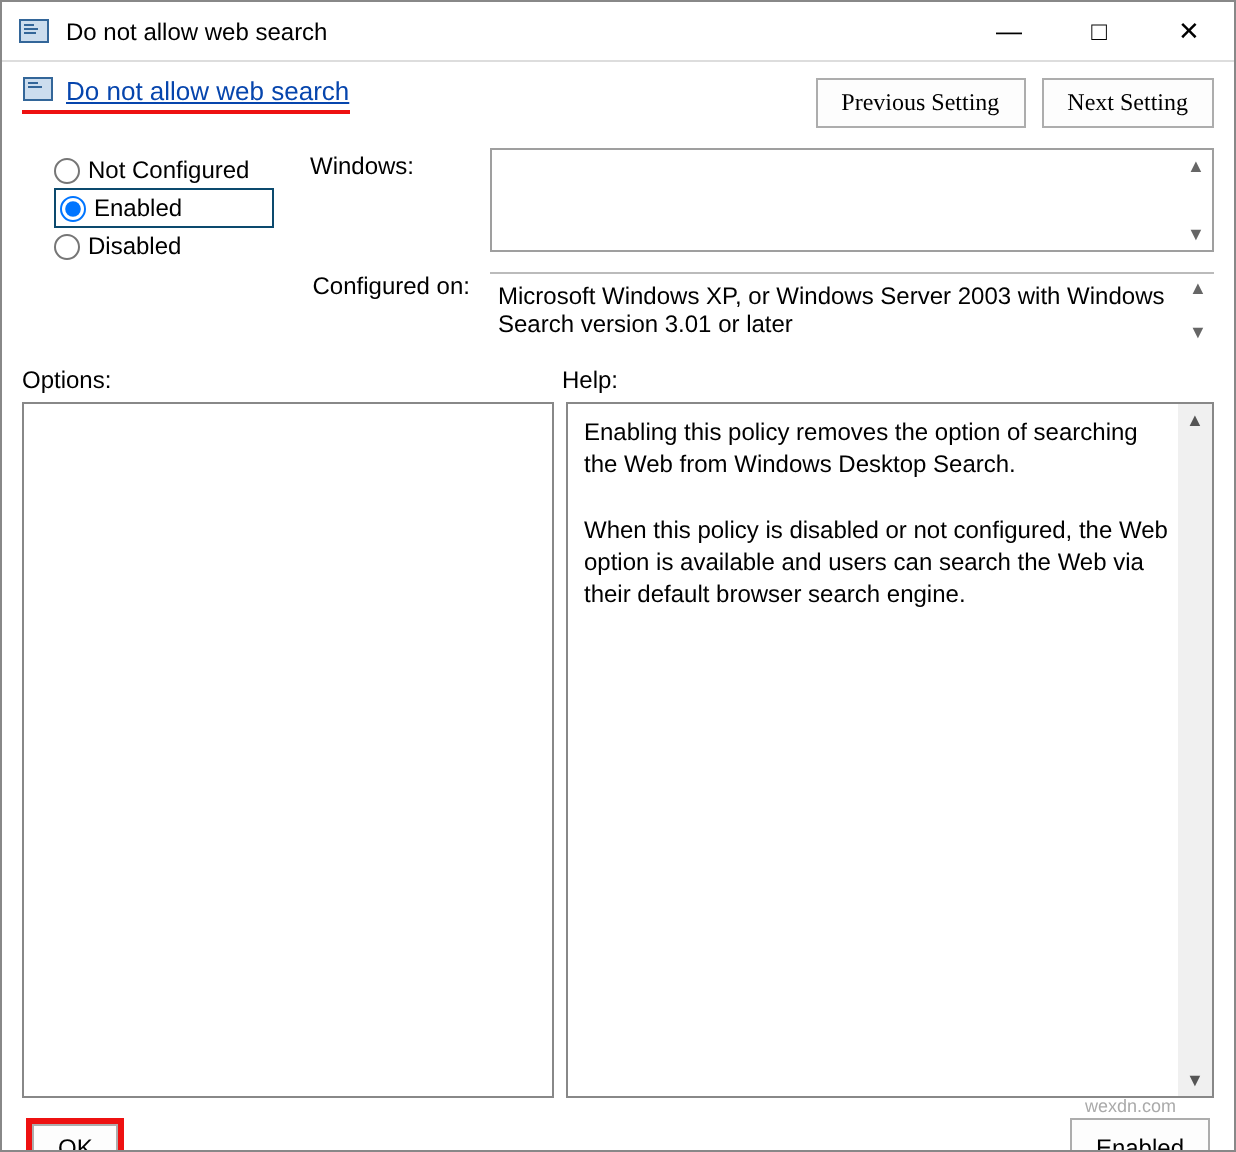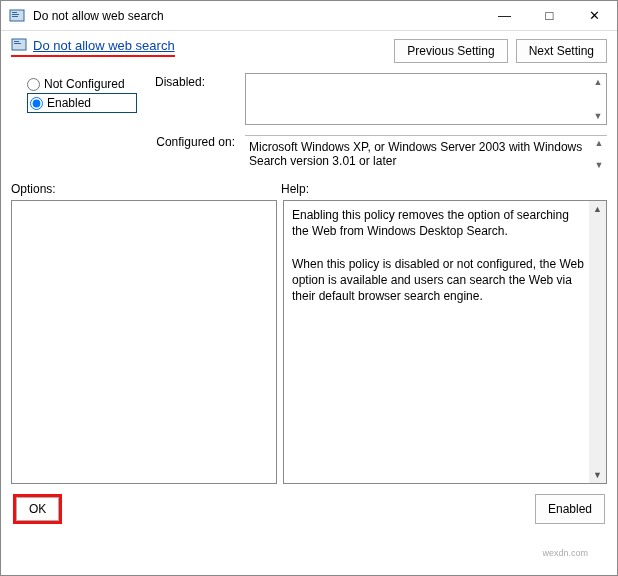--- a/index.html
+++ b/index.html
@@ -51,20 +51,21 @@
 .header-title {
   color: #0645ad;
   text-decoration: underline;
   font-size: 13px;
 }
 .header-right {
   margin-left: auto;
   display: flex;
   gap: 8px;
   padding-top: 2px;
+  font-family: Liberation Serif, serif;
 }
 button.std {
   background: #fdfdfd;
   border: 1px solid #adadad;
   padding: 4px 12px;
   font-size: 12px;
   font-family: inherit;
 }
 
 .config-area {
@@ -123,21 +124,21 @@
 
 .labels-row {
   display: flex;
   padding: 10px 27px 4px 10px;
 }
 .labels-row .left { width: 270px; }
 .panes {
   display: flex;
   padding: 0 10px;
   gap: 6px;
-  height: 284px;
+  height: 348px;
 }
 .pane {
   border: 1px solid #888;
   background: #fff;
 }
 .pane.left { width: 266px; }
 .pane.right { flex: 1; position: relative; padding: 6px 20px 6px 8px; font-size: 12px; line-height: 1.35; }
 .pane.right .sb {
   position: absolute; right: 0; top: 0; bottom: 0; width: 17px;
   background: #f0f0f0;
@@ -198,25 +199,29 @@
     <div class="radio-row">
       <input type="radio" name="st" style="">
       <label>Not Configured</label>
     </div>
     <div class="enabled-wrap">
       <div class="radio-row">
         <input type="radio" name="st" checked="" style="">
         <label>Enabled</label>
       </div>
     </div>
+    <div class="radio-row">
+      <input type="radio" name="st" style="">
+      <label>Disabled</label>
+    </div>
   </div>
 
   <div class="detail-col">
     <div class="detail-row">
-      <div class="detail-label">Disabled:</div>
+      <div class="detail-label">Windows:</div>
       <div class="comment-box">
         <span class="scroll-top">▲</span>
         <span class="scroll-bot">▼</span>
       </div>
     </div>
     <div class="supported-row">
       <div class="supported-label">Configured on:</div>
       <div class="supported-box">
         <span>Microsoft Windows XP, or Windows Server 2003 with Windows Search version 3.01 or later</span>
         <span class="scroll-top">▲</span>

